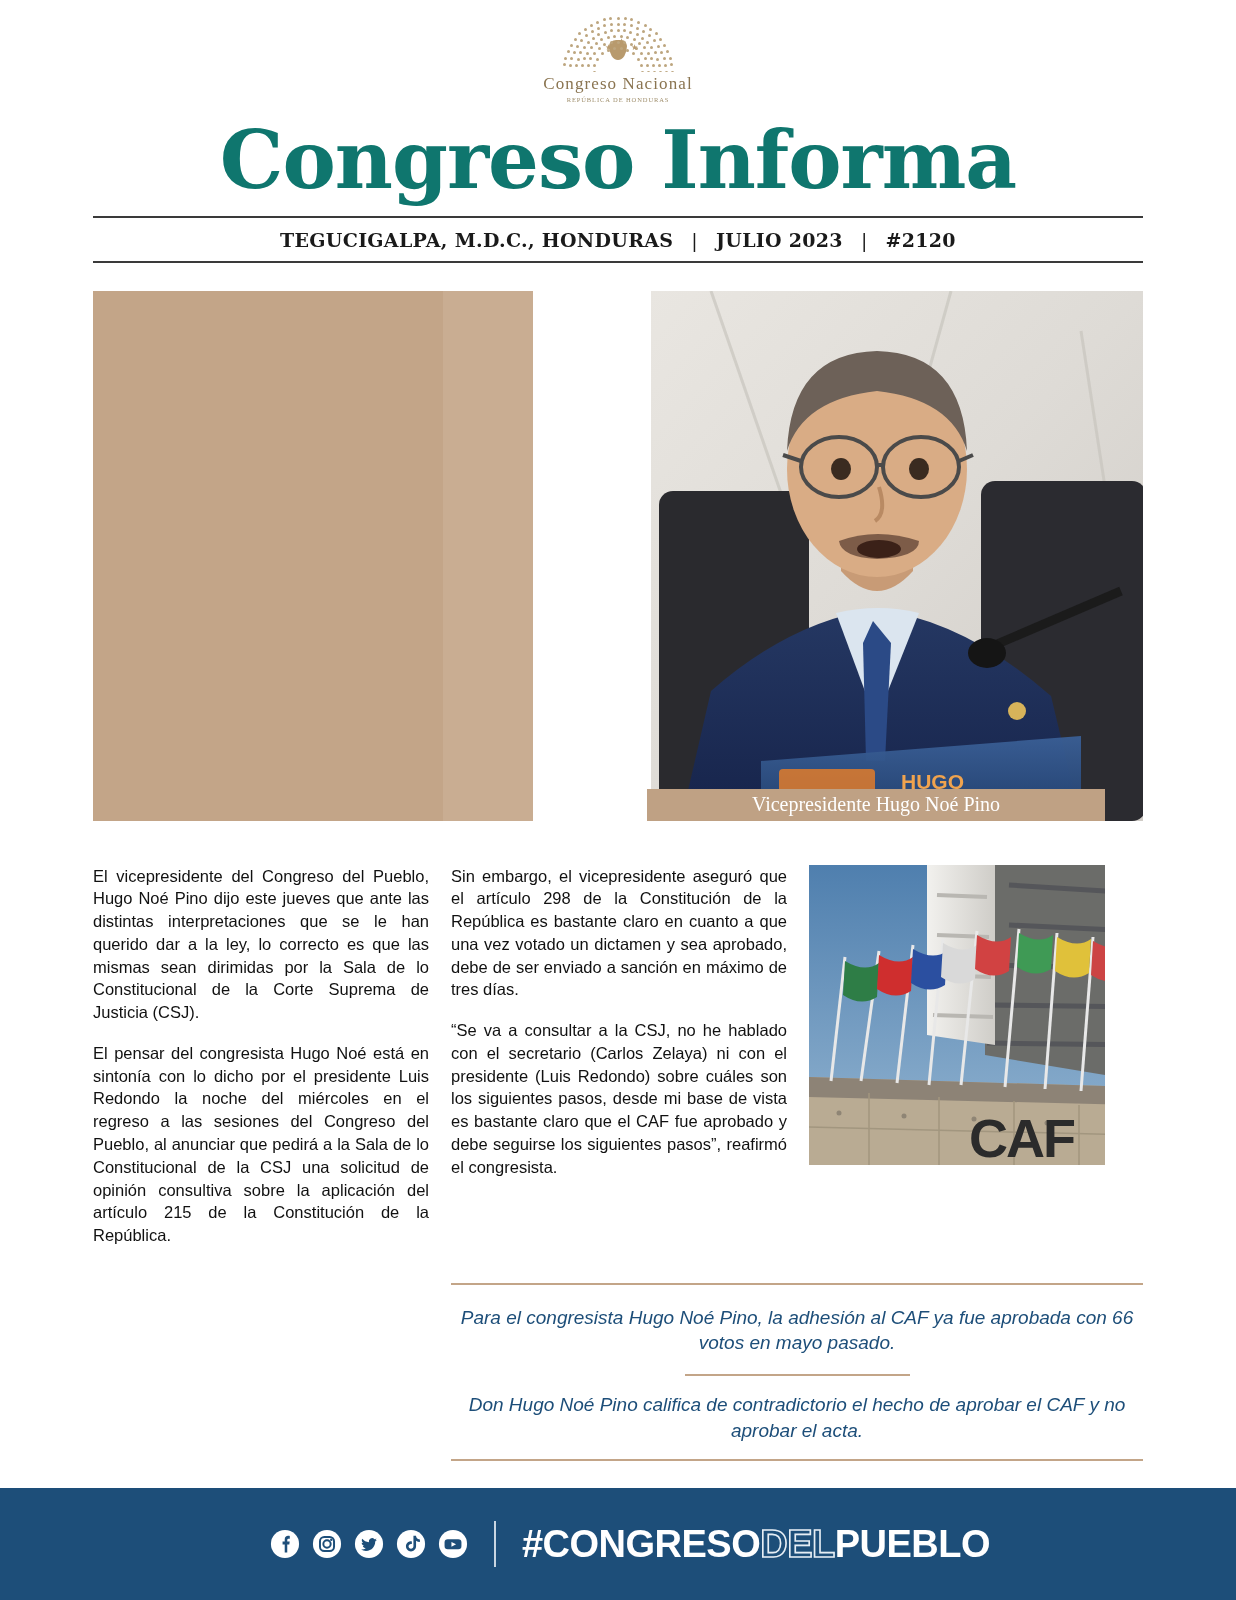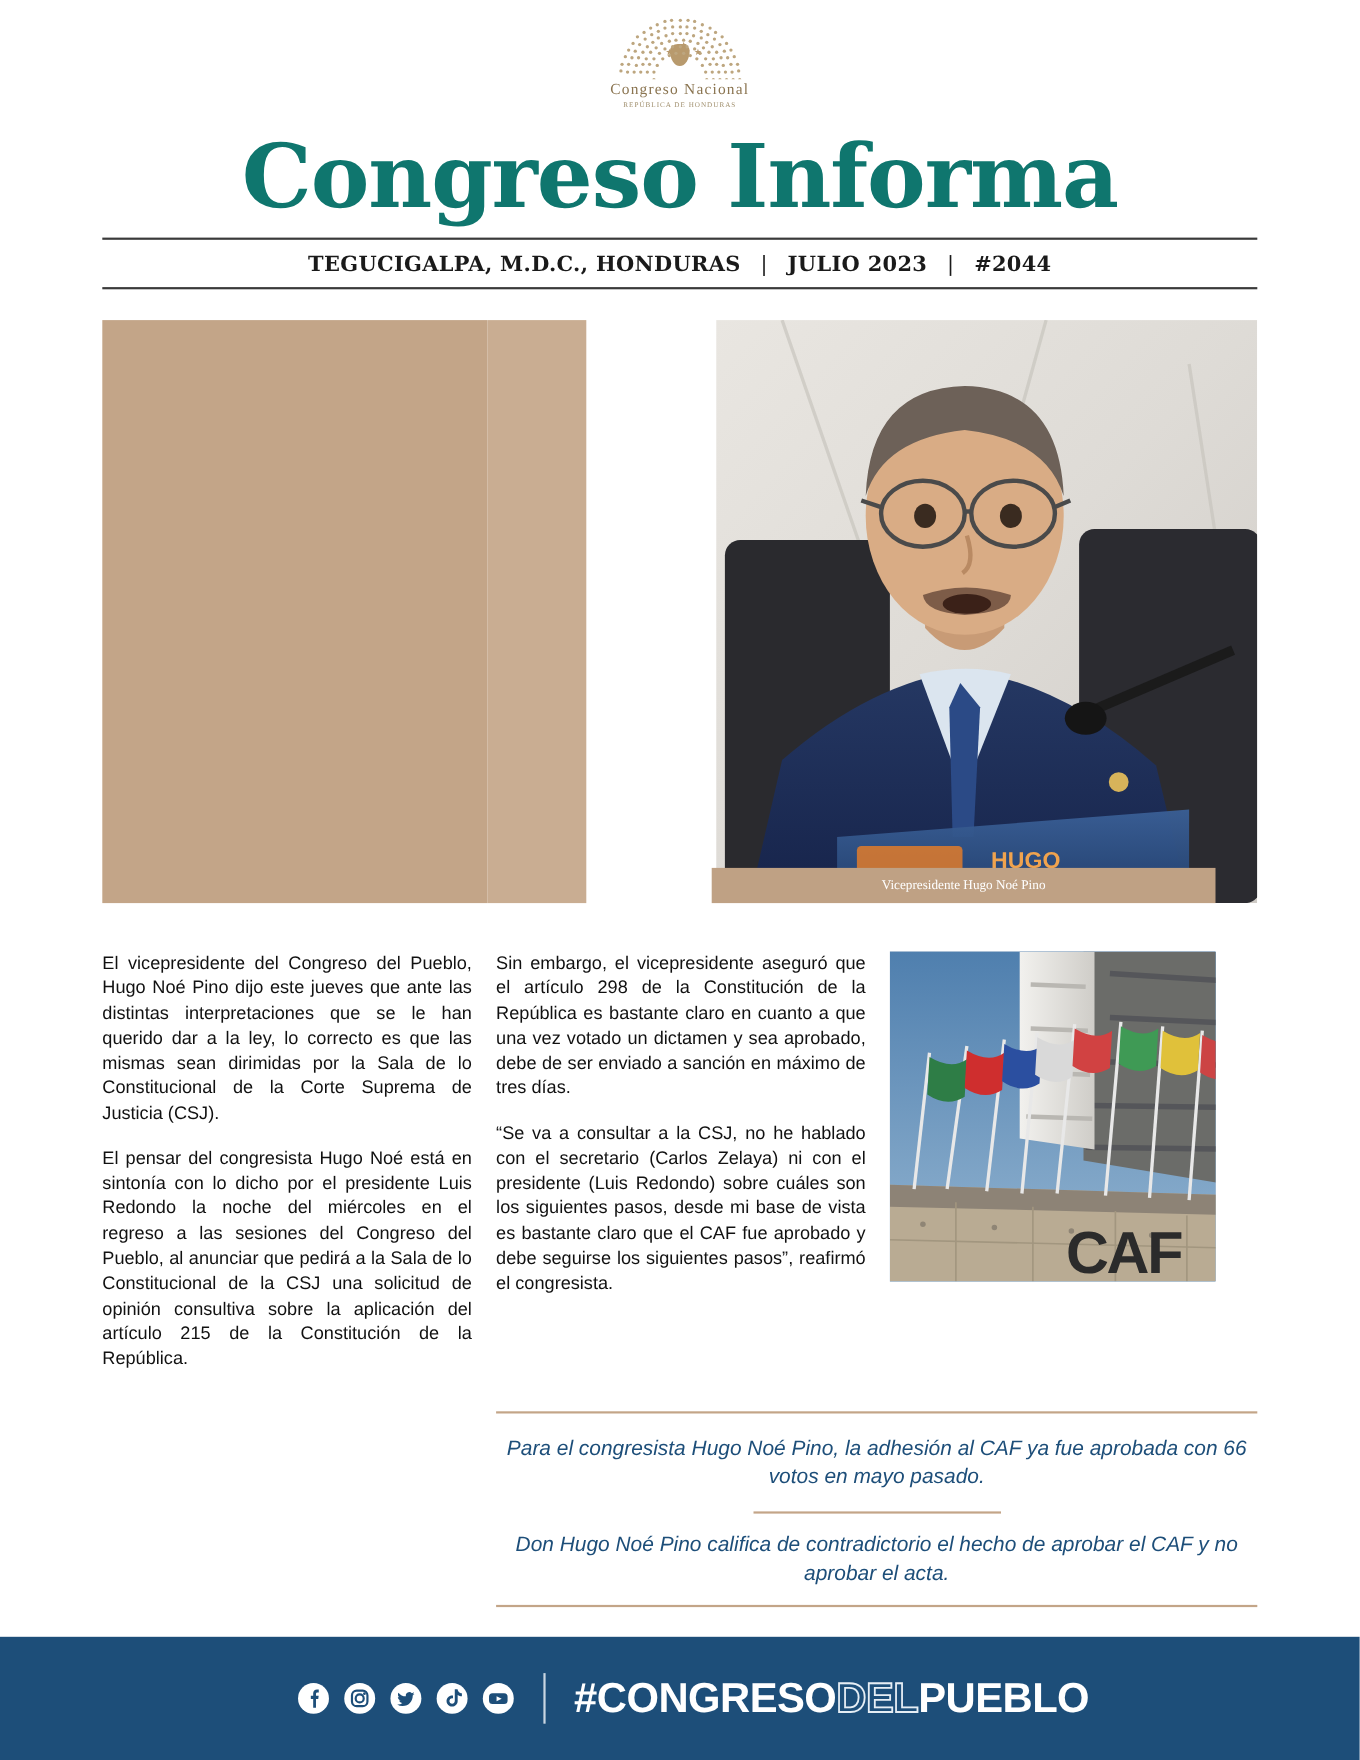--- a/index.html
+++ b/index.html
@@ -19,21 +19,21 @@
   .logo-dot{position:absolute;width:3px;height:3px;border-radius:50%;background:#bda67f;}
   .logo-emblem{position:absolute;left:50%;top:26px;transform:translateX(-50%);width:26px;height:30px;}
   .logo-emblem .shield{
     width:18px;height:20px;margin:0 auto;
     background:#b89a6d;
     border-radius:40% 40% 50% 50% / 30% 30% 70% 70%;
   }
   .logo-star{position:absolute;color:#b89a6d;font-size:8px;line-height:8px;}
   .logo-name{
     font-family:"Liberation Serif", serif;
-    font-size:14px;letter-spacing:1.1px;color:#8a7photo;
+    font-size:17px;letter-spacing:1.1px;color:#8a7photo;
     color:#8a7450;margin-top:2px;
   }
   .logo-sub{
     font-family:"Liberation Serif", serif;
     font-size:6.5px;letter-spacing:.9px;color:#a08f6d;margin-top:2px;
   }
   .title{
     font-family:"DejaVu Serif", serif;
     font-weight:bold;
     font-size:80px;
@@ -83,21 +83,21 @@
   }
   .hero-photo{
     position:absolute;right:0;top:0;width:492px;height:530px;
     overflow:hidden;
   }
   .cap-bar{
     position:absolute;right:38px;bottom:0;width:458px;height:32px;
     background:#bfa184;
     color:#fff;
     font-family:"Liberation Serif", serif;
-    font-size:12px;
+    font-size:20px;
     display:flex;align-items:center;justify-content:center;
     z-index:5;
   }
 
   
   .content{width:1050px;margin:44px auto 0;position:relative;}
   .cols{display:flex;gap:22px;align-items:flex-start;}
   .col{width:336px;}
   .col p{
     margin:0 0 18px 0;
@@ -277,21 +277,21 @@
         </div>
       <div class="logo-name">Congreso Nacional</div>
       <div class="logo-sub">REPÚBLICA DE HONDURAS</div>
     </div>
 
     <div class="title">Congreso Informa</div>
 
     <div class="rule-wrap">
       <div class="rule-top"></div>
       <div class="dateline">
-        <span>TEGUCIGALPA, M.D.C., HONDURAS</span><span class="sep">|</span><span>JULIO 2023</span><span class="sep">|</span><span>#2044</span>
+        <span>TEGUCIGALPA, M.D.C., HONDURAS</span><span class="sep">|</span><span>JULIO 2023</span><span class="sep">|</span><span>#2120</span>
       </div>
       <div class="rule-bot"></div>
     </div>
   </div>
 
   <div class="hero">
     <div class="hero-tan"></div>
     <div class="hero-tan-2"></div>
 
     <div class="hero-photo">

